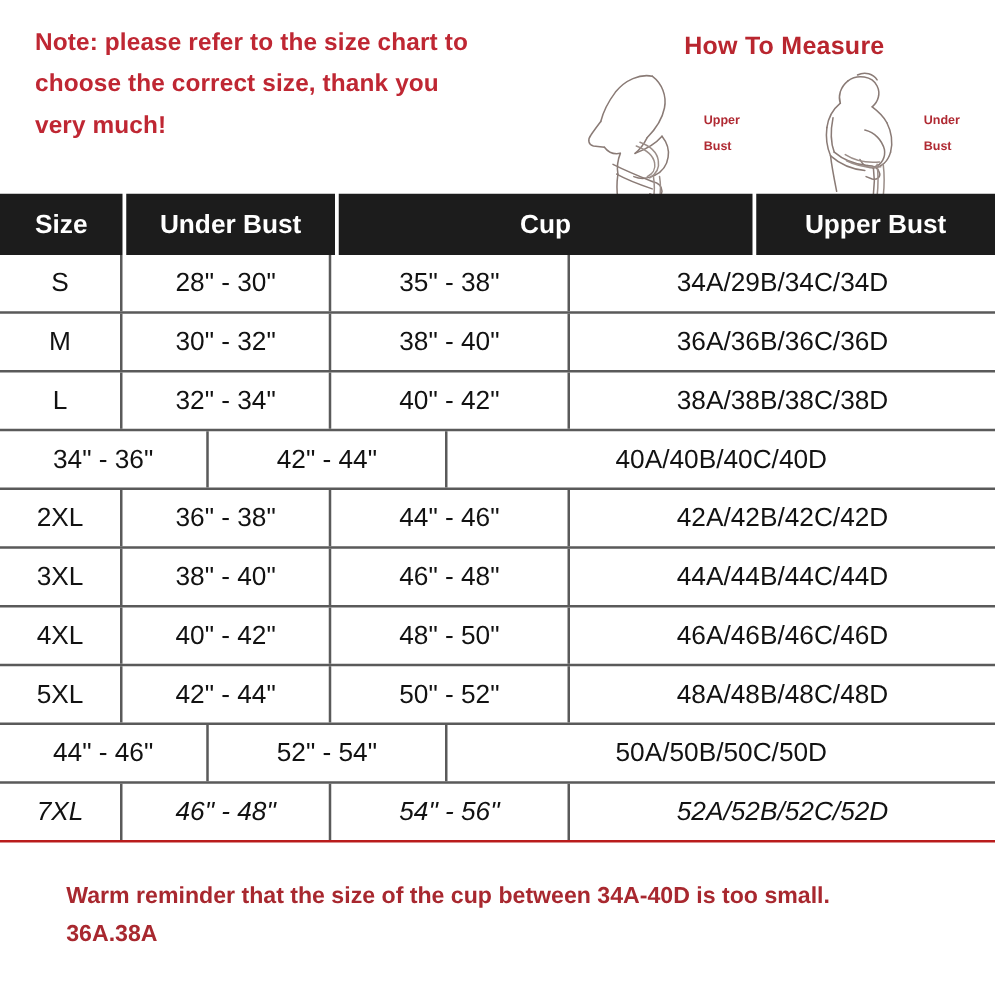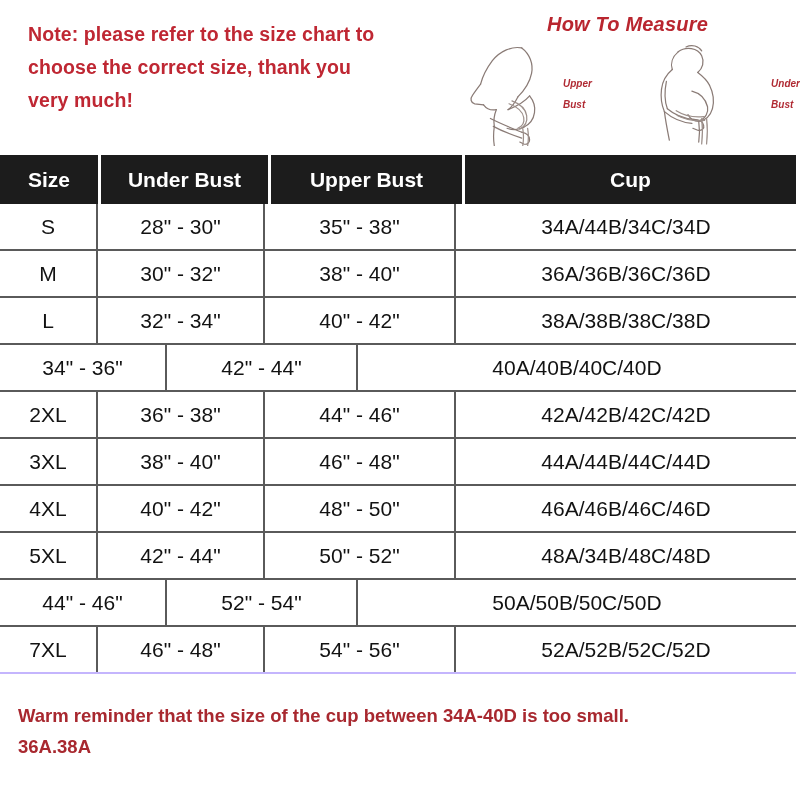--- a/index.html
+++ b/index.html
@@ -39,24 +39,23 @@
     font-size: 19.5px;
     font-weight: bold;
     line-height: 33px;
     letter-spacing: 0.1px;
     white-space: nowrap;
   }
 
   .measure-block {
     position: absolute;
     left: 455px;
-    top: 9px;
+    top: 22px;
     width: 345px;
     height: 142px;
-    font-style: italic;
   }
   .measure-title {
     text-align: center;
     color: #b9262f;
     font-size: 20px;
     font-weight: bold;
     letter-spacing: 0.2px;
     margin-top: 4px;
   }
   .figures {
@@ -66,21 +65,21 @@
     margin-top: 4px;
   }
   .figure-unit {
     position: absolute;
     top: 0;
     height: 108px;
     display: flex;
     align-items: center;
   }
   .figure-unit.left  { left: 6px;   width: 170px; }
-  .figure-unit.right { left: 182px; width: 163px; justify-content: space-between; }
+  .figure-unit.right { left: 182px; width: 163px; }
   .figure-art {
     width: 98px;
     height: 104px;
     flex: 0 0 auto;
   }
   .figure-label {
     color: #b02a33;
     font-size: 10px;
     font-weight: bold;
     line-height: 21px;
@@ -117,21 +116,21 @@
   .col-cup   { flex: 1 1 auto; }
 
   .tbody { position: relative; }
   .tr {
     display: flex;
     height: 47px;
     box-sizing: border-box;
     border-bottom: 2px solid #5a5a5a;
     margin-right: 4px;
   }
-  .tr:last-child { border-bottom: 2px solid #c4b5fd; }
+  .tr:last-child { border-bottom: 2px solid #b91c1c; font-style: italic; }
   .td {
     display: flex;
     align-items: center;
     justify-content: center;
     font-size: 21px;
     color: #121212;
     box-sizing: border-box;
   }
   .td.col-size  { border-right: 2px solid #5a5a5a; }
   .td.col-under { border-right: 2px solid #5a5a5a; }
@@ -143,20 +142,21 @@
     left: 18px;
     top: 700px;
     width: 772px;
   }
   .footer-line {
     color: #a8282f;
     font-size: 18.5px;
     font-weight: bold;
     line-height: 31px;
     white-space: nowrap;
+    margin-left: 35px;
   }
 </style>
 </head>
 <body>
 
 <div class="page">
 
   <div class="top-section">
 
     <div class="note-block">
@@ -253,30 +253,30 @@
 
       </div>
     </div>
   </div>
 
   <div class="size-table">
 
     <div class="thead">
       <div class="th col-size">Size</div>
       <div class="th col-under">Under Bust</div>
+      <div class="th col-cup">Cup</div>
       <div class="th col-upper">Upper Bust</div>
-      <div class="th col-cup">Cup</div>
     </div>
 
     <div class="tbody" id="table-body">
         <div class="tr">
           <div class="td col-size">S</div>
           <div class="td col-under">28" - 30"</div>
           <div class="td col-upper">35" - 38"</div>
-          <div class="td col-cup">34A/44B/34C/34D</div>
+          <div class="td col-cup">34A/29B/34C/34D</div>
         </div>
         <div class="tr">
           <div class="td col-size">M</div>
           <div class="td col-under">30" - 32"</div>
           <div class="td col-upper">38" - 40"</div>
           <div class="td col-cup">36A/36B/36C/36D</div>
         </div>
         <div class="tr">
           <div class="td col-size">L</div>
           <div class="td col-under">32" - 34"</div>
@@ -303,21 +303,21 @@
         <div class="tr">
           <div class="td col-size">4XL</div>
           <div class="td col-under">40" - 42"</div>
           <div class="td col-upper">48" - 50"</div>
           <div class="td col-cup">46A/46B/46C/46D</div>
         </div>
         <div class="tr">
           <div class="td col-size">5XL</div>
           <div class="td col-under">42" - 44"</div>
           <div class="td col-upper">50" - 52"</div>
-          <div class="td col-cup">48A/34B/48C/48D</div>
+          <div class="td col-cup">48A/48B/48C/48D</div>
         </div>
         <div class="tr">
           <div class="td col-under">44" - 46"</div>
           <div class="td col-upper">52" - 54"</div>
           <div class="td col-cup">50A/50B/50C/50D</div>
         </div>
         <div class="tr">
           <div class="td col-size">7XL</div>
           <div class="td col-under">46" - 48"</div>
           <div class="td col-upper">54" - 56"</div>

